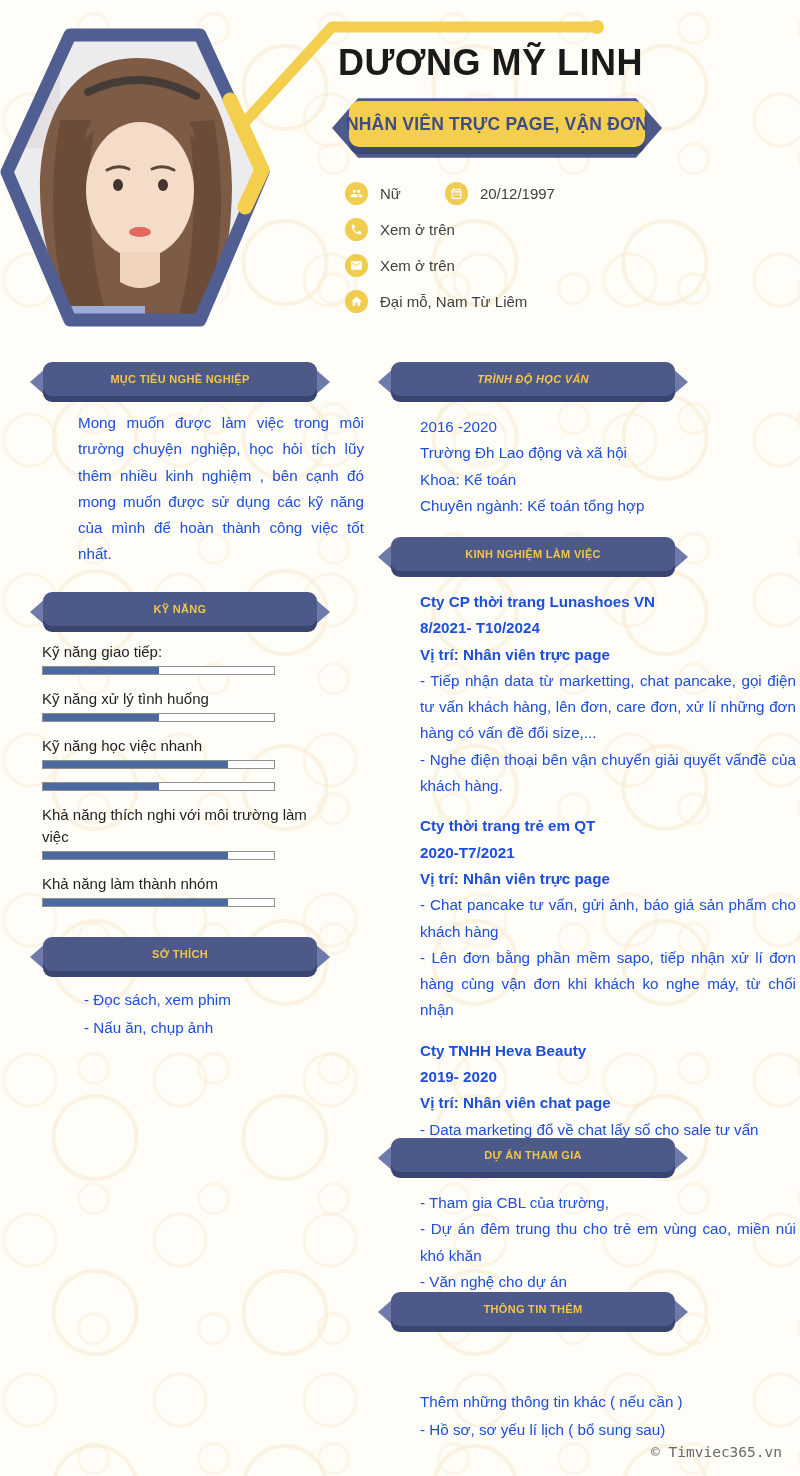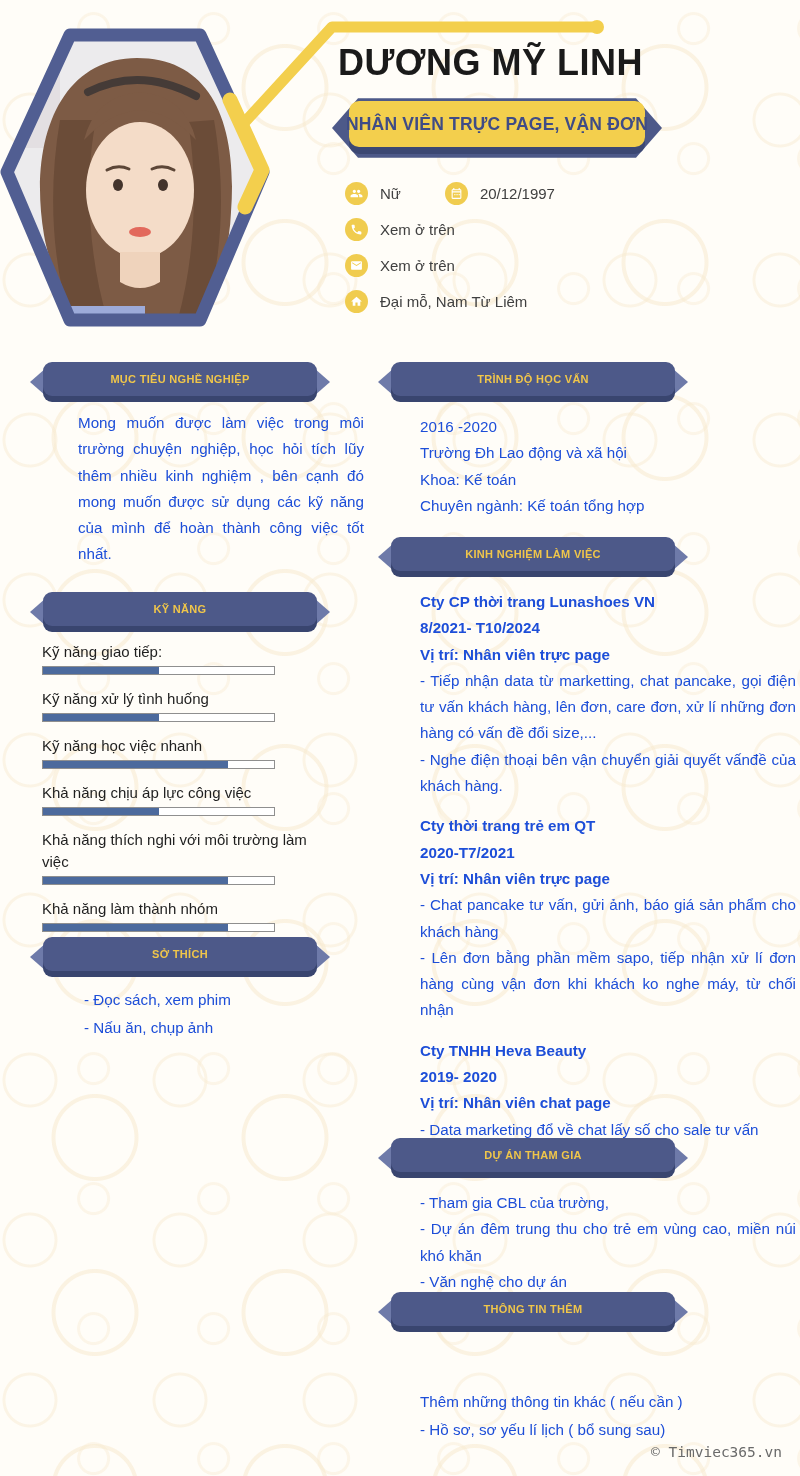--- a/index.html
+++ b/index.html
@@ -211,21 +211,20 @@
           <div class="sfill" style="width: 50%;"></div>
         </div>
     </div>
     <div class="skill">
       <div class="slabel">Kỹ năng học việc nhanh</div>
       <div class="sbar">
           <div class="sfill" style="width: 80%;"></div>
         </div>
     </div>
     <div class="skill">
-      <div class="slabel">Khả năng chịu áp lực công việc</div>
       <div class="sbar">
           <div class="sfill" style="width: 50%;"></div>
         </div>
     </div>
     <div class="skill">
       <div class="slabel">Khả năng thích nghi với môi trường làm việc</div>
       <div class="sbar">
           <div class="sfill" style="width: 80%;"></div>
         </div>
     </div>
@@ -240,21 +239,21 @@
   <div class="ribbon" style="left:30px; top:937px; width:300px;">
     <div class="ends"></div>
     <div class="main"></div>
     <div class="label">SỞ THÍCH</div>
   </div>
   <div class="abs body-text" style="left:44px; top:986px; width:280px; line-height:27.5px;">
     <div>- Đọc sách, xem phim</div>
     <div>- Nấu ăn, chụp ảnh</div>
   </div>
 
-  <div class="ribbon" style="left:378px; top:362px; width:310px;">
+  <div class="ribbon" style="left:378px; top:362px; width:310px;font-style:italic;">
     <div class="ends"></div>
     <div class="main"></div>
     <div class="label">TRÌNH ĐỘ HỌC VẤN</div>
   </div>
   <div class="abs body-text" style="left:380px; top:414px; width:376px;">
     <div>2016 -2020</div>
     <div>Trường Đh Lao động và xã hội</div>
     <div>Khoa: Kế toán</div>
     <div>Chuyên ngành: Kế toán tổng hợp</div>
   </div>

